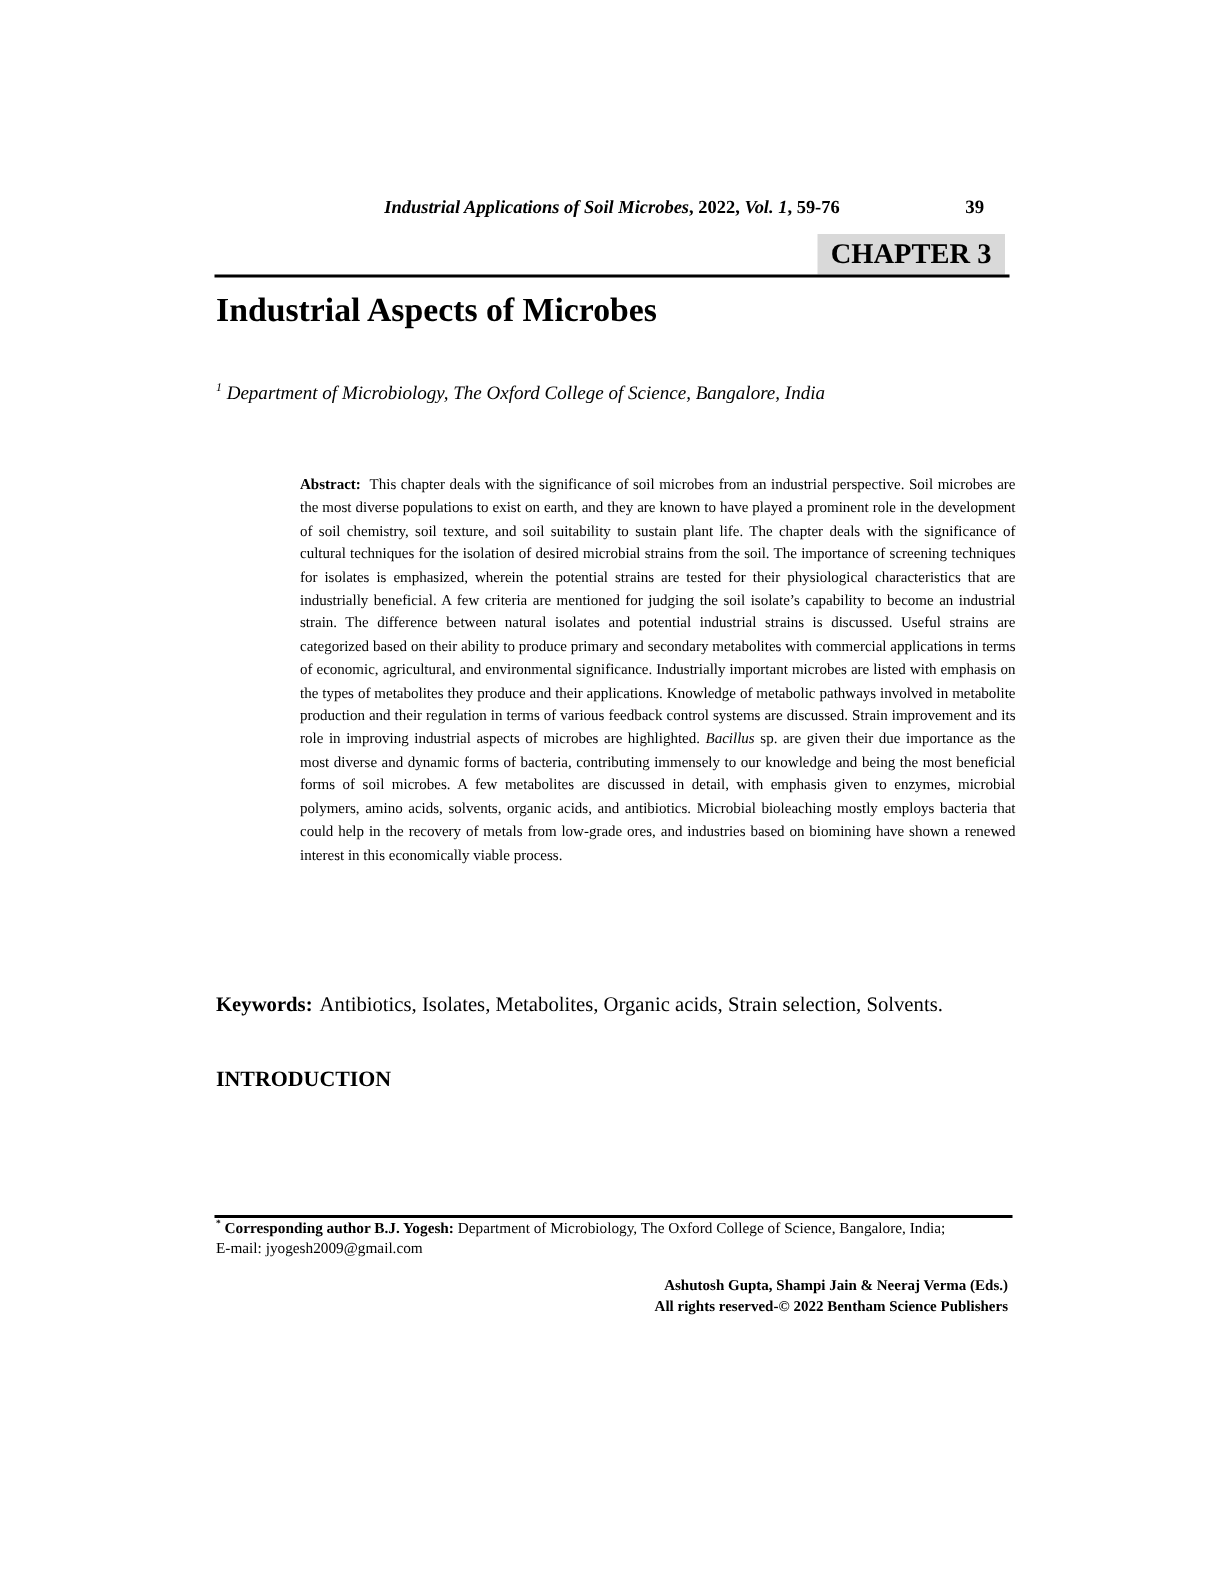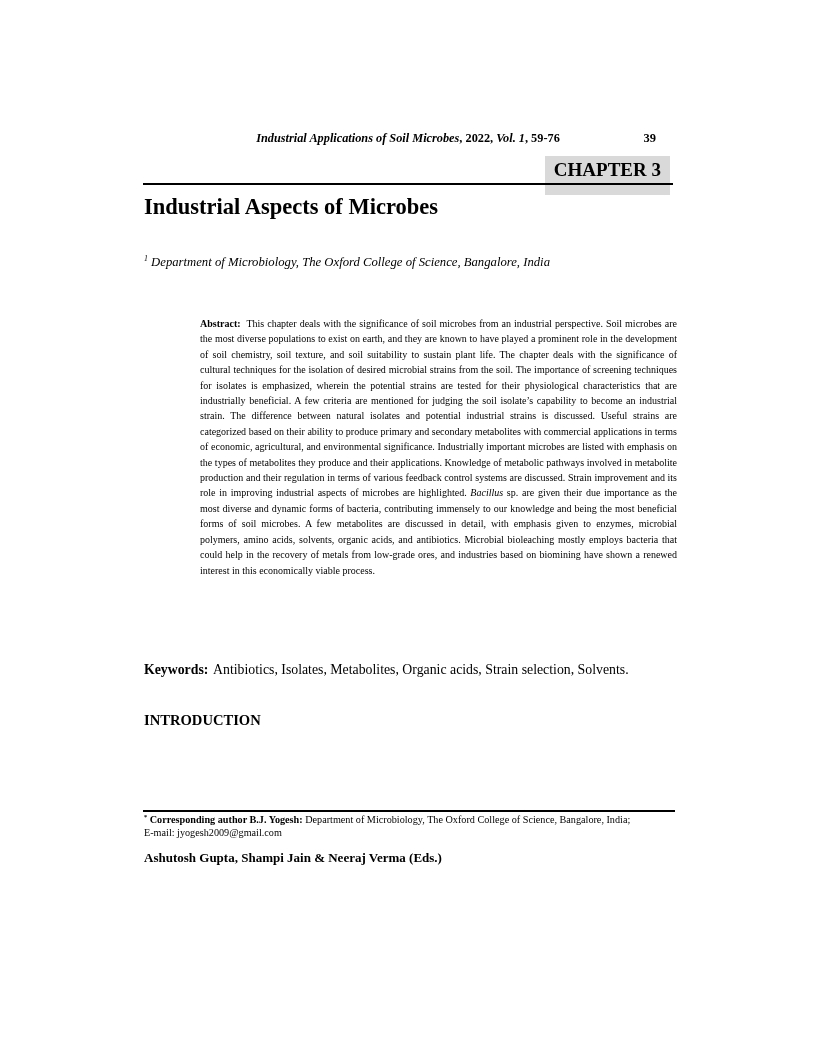--- a/index.html
+++ b/index.html
@@ -34,21 +34,21 @@
   .page-num {
     position: absolute;
     top: 131px; right: 160px;
     font-size: 12.5px;
     font-weight: bold;
     line-height: 1.2;
   }
   .chapter-box {
     position: absolute;
     top: 156px; right: 146px;
-    height: 39px;
+    height: 27px;
     line-height: 27px;
     padding: 0 9px;
     font-size: 19px;
     font-weight: bold;
     background: #d9d9d9;
   }
   .header-rule {
     position: absolute;
     top: 183px; left: 143px; width: 530px; height: 2px;
     background: #000000;
@@ -117,22 +117,22 @@
   .footnote {
     position: absolute;
     top: 813px; left: 144px; width: 540px;
     font-size: 10.2px;
     line-height: 13.2px;
   }
   .fn-line1 { white-space: nowrap; }
   .publisher {
     position: absolute;
     top: 851px; left: 144px; width: 528px;
-    text-align: left;
-    font-size: 13px;
+    text-align: right;
+    font-size: 10px;
     font-weight: bold;
     line-height: 13.5px;
   }
 </style>
 </head>
 <body>
 
 <div class="page">
 
   <div class="running-head"><span class="bi">Industrial Applications of Soil Microbes</span><span class="b">, 2022, </span><span class="bi">Vol. 1</span><span class="b">, 59-76</span></div>
@@ -157,15 +157,16 @@
 
   <div class="footnote-rule" style="background: rgb(0, 0, 0);"></div>
 
   <div class="footnote">
     <div class="fn-line1"><sup class="b">*</sup><span class="b"> Corresponding author B.J. Yogesh:</span><span> Department of Microbiology, The Oxford College of Science, Bangalore, India;</span></div>
     <div class="fn-line2">E-mail: jyogesh2009@gmail.com</div>
   </div>
 
   <div class="publisher">
     <div>Ashutosh Gupta, Shampi Jain &amp; Neeraj Verma (Eds.)</div>
+    <div>All rights reserved-© 2022 Bentham Science Publishers</div>
   </div>
 
 </div>
 
 </body></html>

